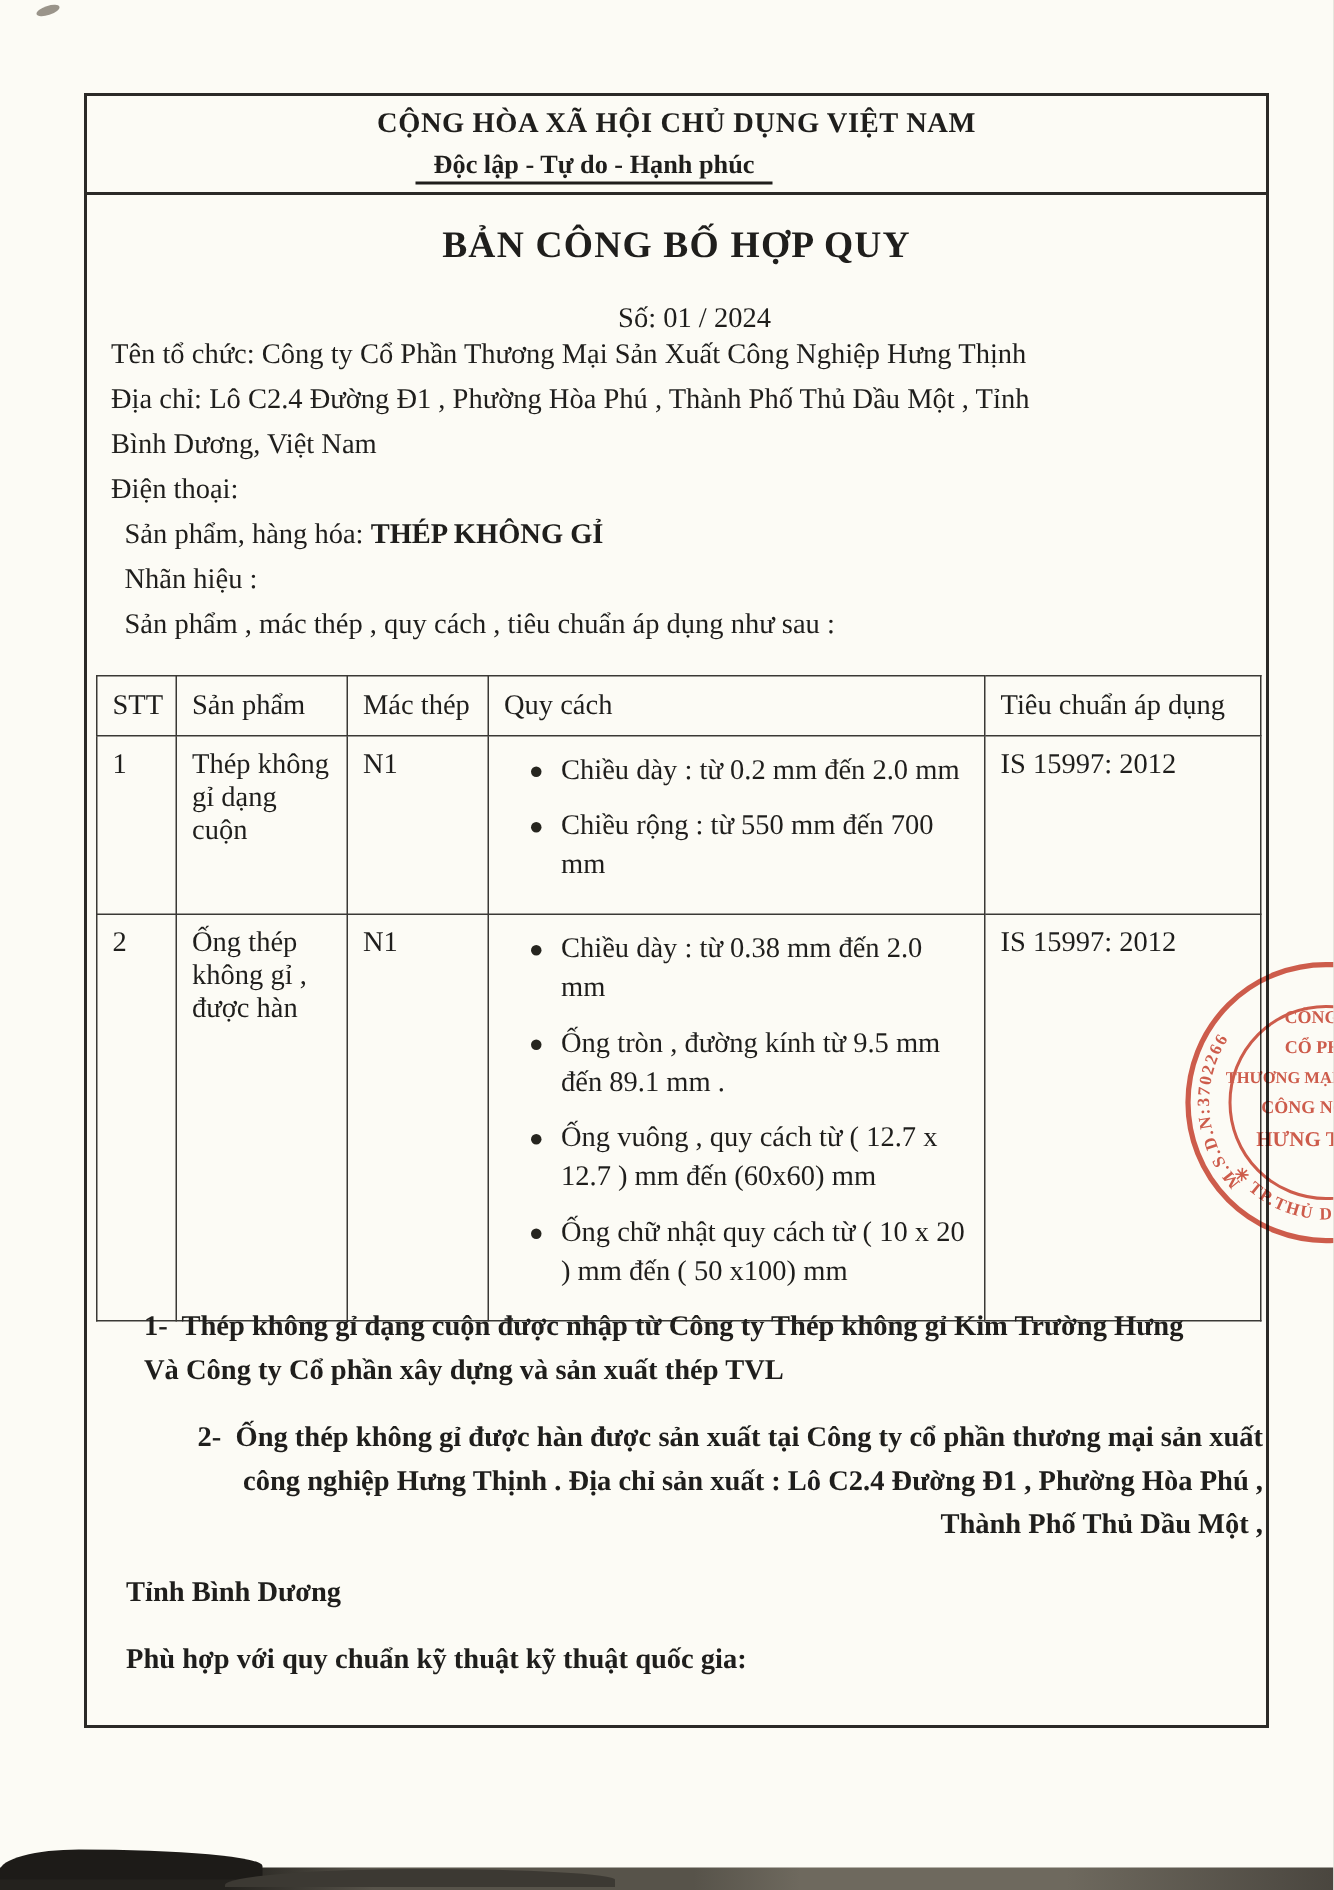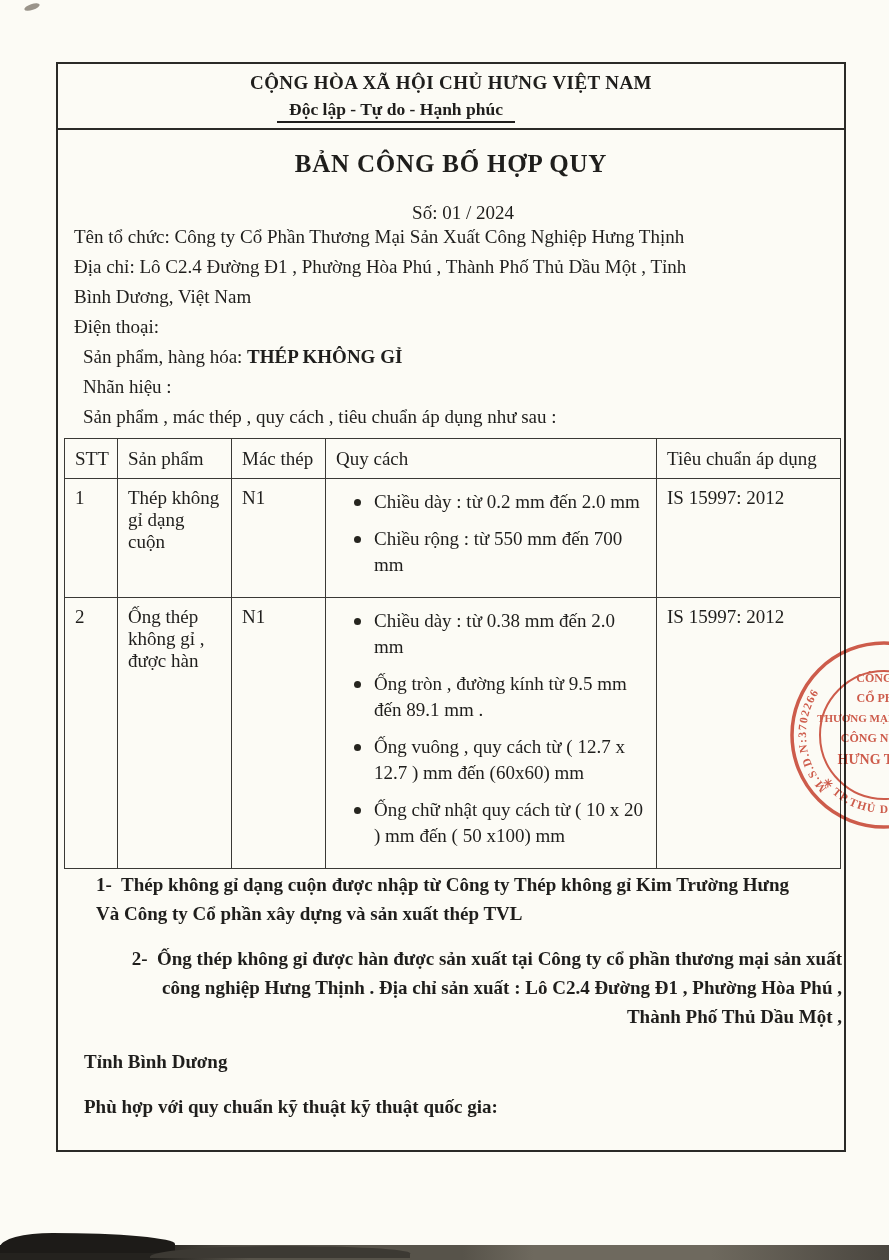--- a/index.html
+++ b/index.html
@@ -39,21 +39,21 @@
   .info{
     position:absolute;left:74px;top:222px;width:748px;
     font-size:19px;line-height:30px;
   }
   .info p{margin:0;}
   .info .ind{padding-left:9px;}
   .pre{white-space:pre-wrap;}
   .bold{font-weight:700;}
 
   table.spec{
-    position:absolute;left:64px;top:438px;width:776px;
+    position:absolute;left:64px;top:450px;width:776px;
     border-collapse:collapse;table-layout:fixed;
     font-size:19px;
   }
   table.spec th,table.spec td{
     border:1.6px solid #3a3935;
     vertical-align:top;
     padding:8px 10px;
     font-weight:400;
     text-align:left;
     overflow:hidden;
@@ -108,21 +108,21 @@
 </style>
 </head>
 <body>
 
 <div class="page">
 
   <div class="mark-tl"></div>
   <div class="frame"></div>
   <div class="header-divider"></div>
 
-  <p class="national-title">CỘNG HÒA XÃ HỘI CHỦ HƯNG VIỆT NAM</p>
+  <p class="national-title">CỘNG HÒA XÃ HỘI CHỦ DỤNG VIỆT NAM</p>
   <p class="motto"><span>Độc lập - Tự do - Hạnh phúc</span></p>
 
   <p class="doc-title">BẢN CÔNG BỐ HỢP QUY</p>
   <p class="doc-number">Số: 01 / 2024</p>
 
   <div class="info">
     <p>Tên tổ chức: Công ty Cổ Phần Thương Mại Sản Xuất Công Nghiệp Hưng Thịnh</p>
     <p class="pre">Địa chỉ: Lô C2.4 Đường Đ1 , Phường Hòa Phú , Thành Phố Thủ Dầu Một , Tỉnh
 Bình Dương, Việt Nam</p>
     <p>Điện thoại:</p>

